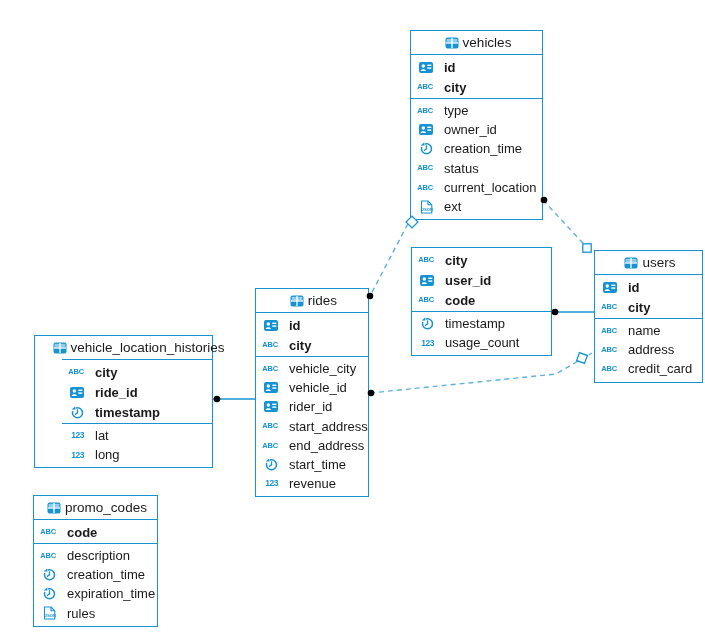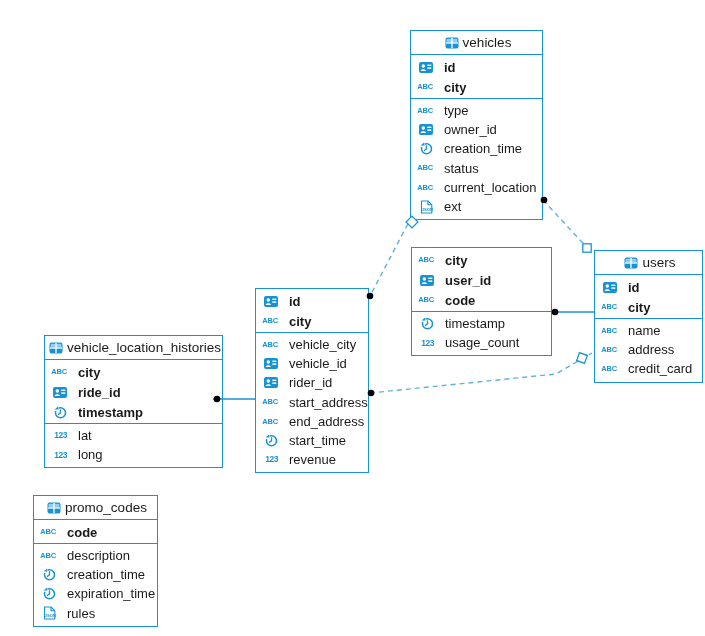--- a/index.html
+++ b/index.html
@@ -254,20 +254,31 @@
   </div>
         <div class="col-row">
     <span class="icon-box">
             <b class="ticon">ABC</b>
           </span>
     <span class="col-label">credit_card</span>
   </div>
       </div>
   </div>
     <div class="table-node" style="left: 255px; top: 288px; width: 114px;">
+    <div class="table-header">
+      <span class="icon-box">
+          <svg width="14" height="12" viewBox="0 0 14 12">
+            <rect x="0.5" y="0.5" width="13" height="11" rx="2" fill="#1793d4"></rect>
+            <rect x="1.6" y="1.8" width="10.8" height="3.6" fill="#93cdec"></rect>
+            <line x1="1" y1="6" x2="13" y2="6" stroke="#fff" stroke-width="1.3"></line>
+            <line x1="7" y1="1" x2="7" y2="11" stroke="#fff" stroke-width="1.3"></line>
+          </svg>
+        </span>
+      <span class="table-title">rides</span>
+    </div>
     <div class="pk-section">
         <div class="col-row">
     <span class="icon-box">
             <svg width="14" height="11" viewBox="0 0 14 11">
               <rect x="0" y="0" width="14" height="11" rx="2" fill="#1793d4"></rect>
               <circle cx="4.3" cy="4" r="1.7" fill="#fff"></circle>
               <path d="M1.7 9 C1.7 6.5 6.9 6.5 6.9 9 Z" fill="#fff"></path>
               <rect x="8.3" y="2.6" width="4" height="1.4" fill="#fff"></rect>
               <rect x="8.3" y="5.4" width="4" height="1.4" fill="#fff"></rect>
             </svg>
@@ -336,21 +347,21 @@
     <span class="col-label">start_time</span>
   </div>
         <div class="col-row">
     <span class="icon-box">
             <b class="ticon n">123</b>
           </span>
     <span class="col-label">revenue</span>
   </div>
       </div>
   </div>
-    <div class="table-node" style="left: 44px; top: 335px; width: 179px;">
+    <div class="table-node" style="left: 34px; top: 335px; width: 179px; padding-left: 27px;">
     <div class="table-header">
       <span class="icon-box">
           <svg width="14" height="12" viewBox="0 0 14 12">
             <rect x="0.5" y="0.5" width="13" height="11" rx="2" fill="#1793d4"></rect>
             <rect x="1.6" y="1.8" width="10.8" height="3.6" fill="#93cdec"></rect>
             <line x1="1" y1="6" x2="13" y2="6" stroke="#fff" stroke-width="1.3"></line>
             <line x1="7" y1="1" x2="7" y2="11" stroke="#fff" stroke-width="1.3"></line>
           </svg>
         </span>
       <span class="table-title">vehicle_location_histories</span>

